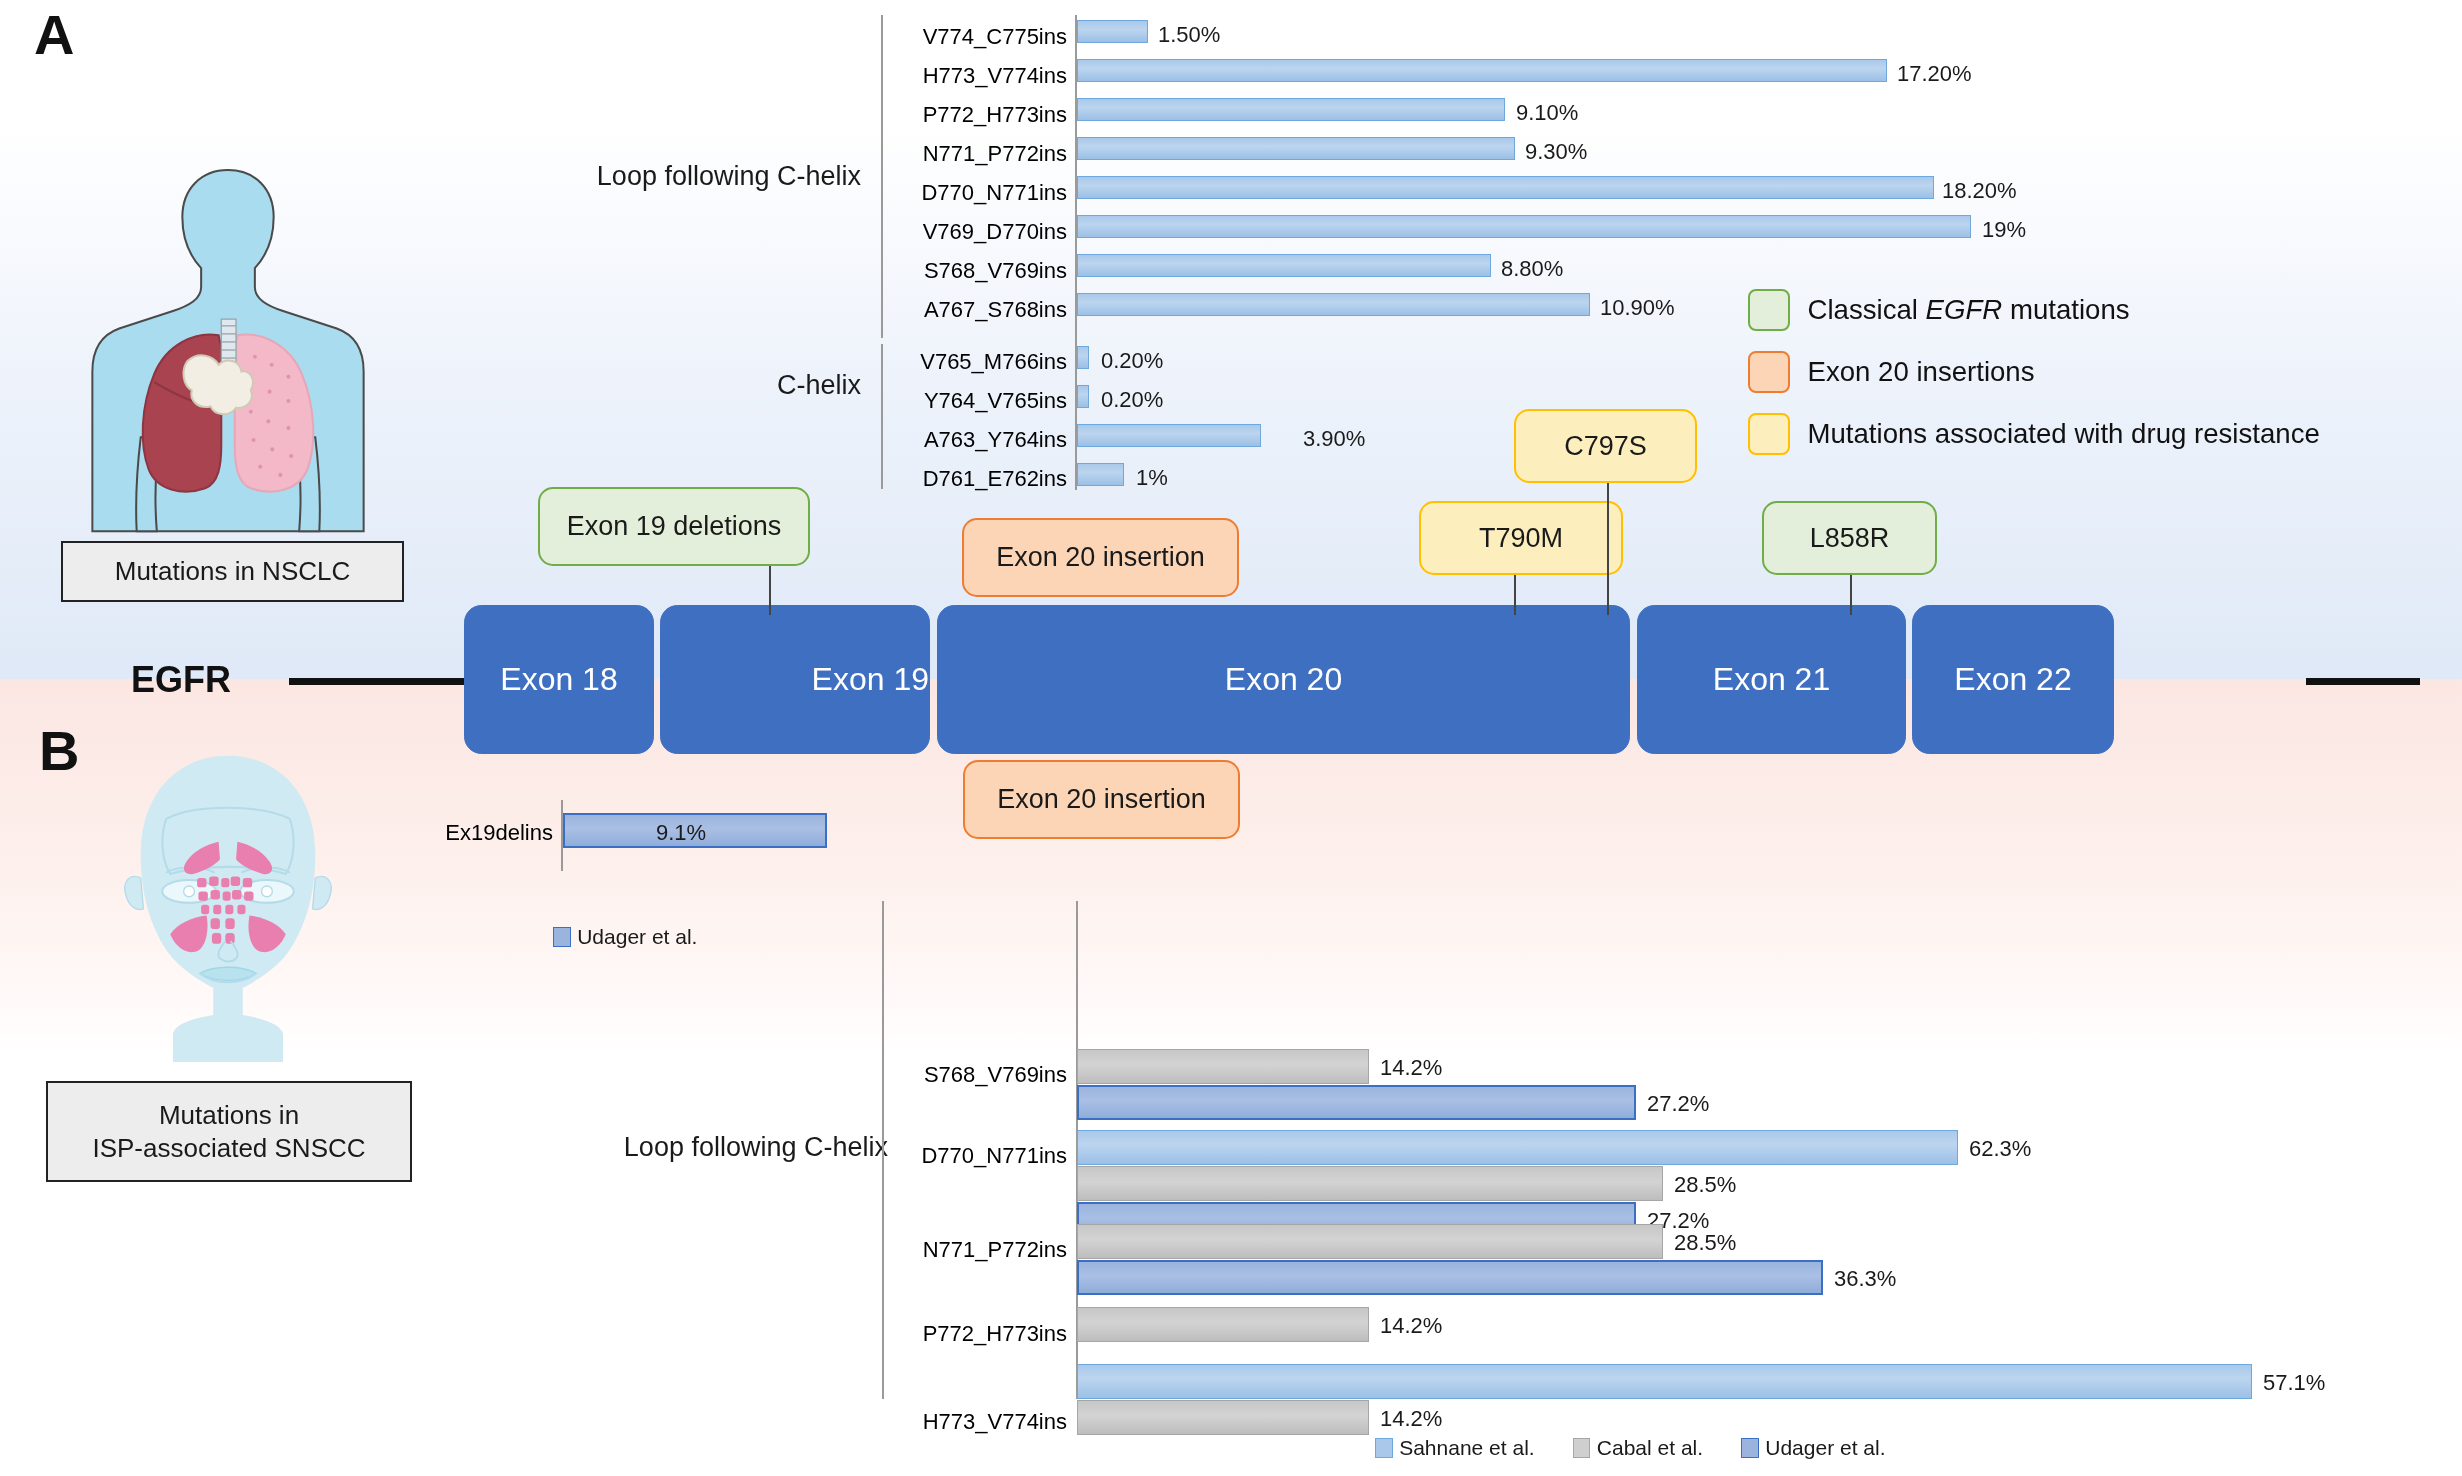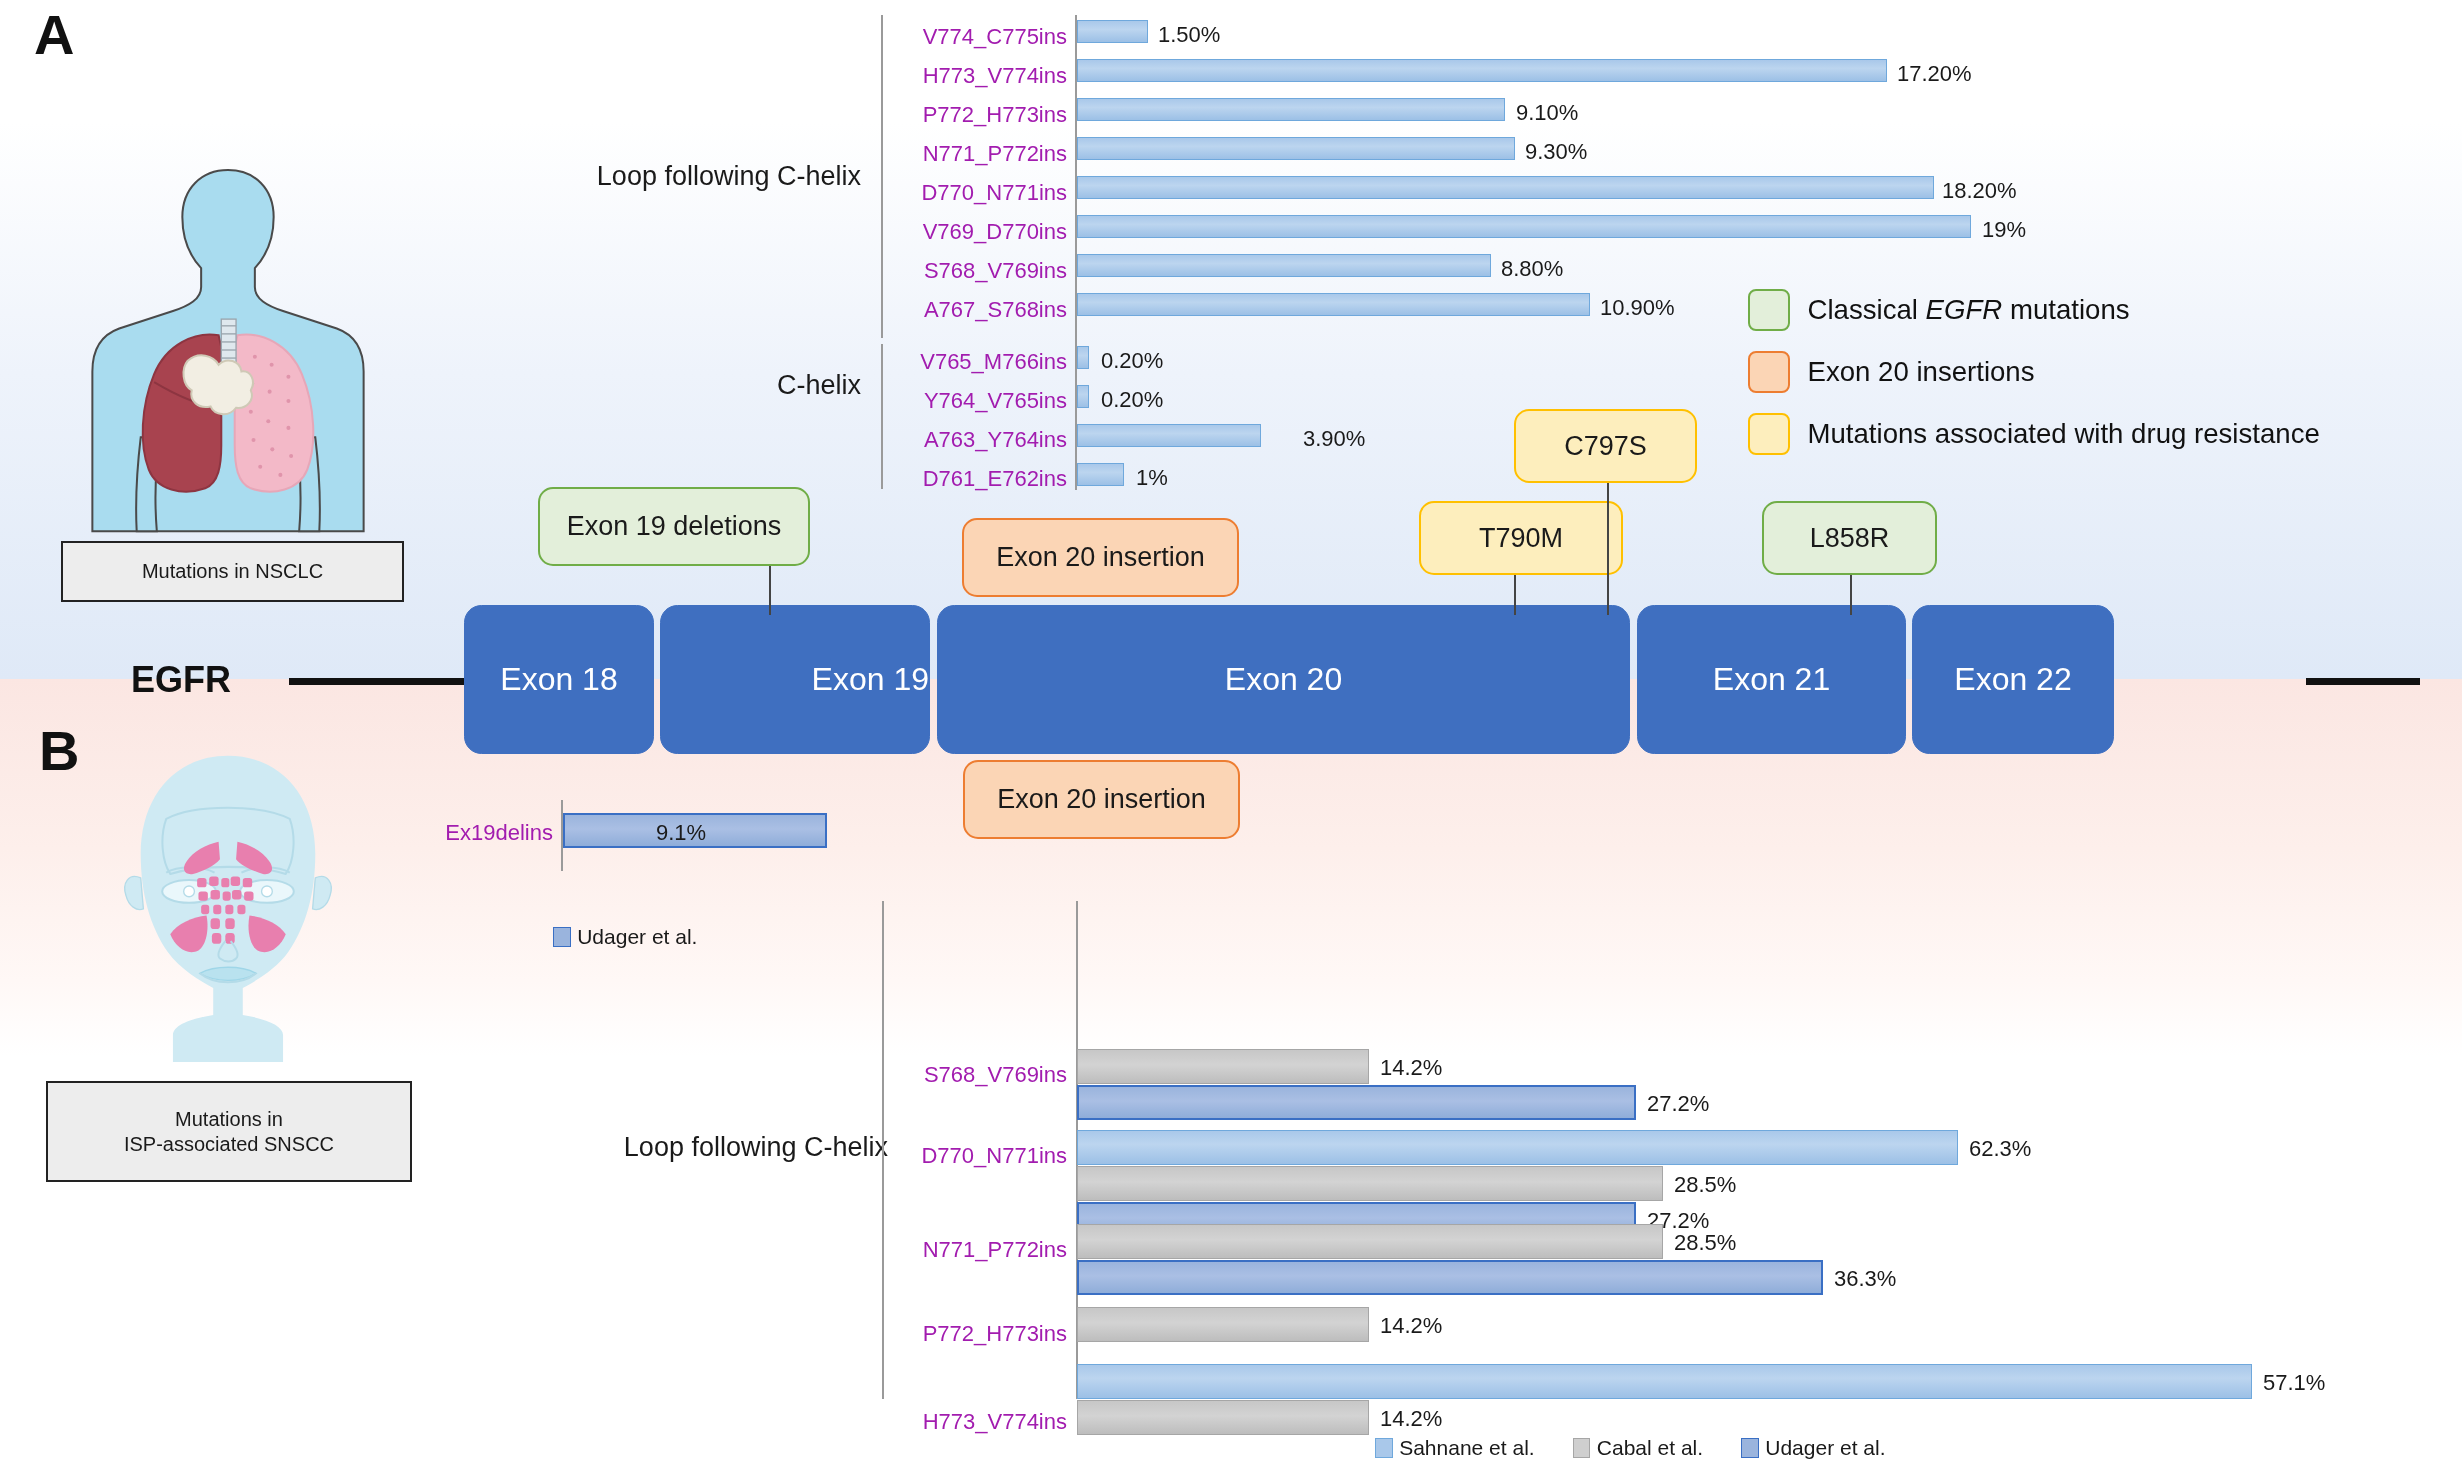--- a/index.html
+++ b/index.html
@@ -18,21 +18,21 @@
     background:linear-gradient(to bottom,#fbe6e2 0%,#fdefeb 45%,#fff8f6 80%,#ffffff 100%);
   }
   .abs{position:absolute;}
 
   
   .panel-letter{font-size:56px;font-weight:bold;color:#111;line-height:1;}
 
   
   .caption-box{
     border:2.7px solid #222;background:#ededed;
-    font-size:20px;color:#1a1a1a;text-align:center;
+    font-size:26px;color:#1a1a1a;text-align:center;
     display:flex;align-items:center;justify-content:center;
     box-sizing:border-box;line-height:1.25;
   }
 
   
   #gene-track{position:absolute;left:0;top:605px;width:2462px;height:155px;}
   .gene-line{position:absolute;height:7.4px;background:#111;top:73px;}
   .exon-box{
     position:absolute;top:0;height:149px;background:#3f6fc0;
     border-radius:17.5px;color:#ffffff;font-size:32px;
@@ -60,21 +60,21 @@
   .legend-swatch.orange{background:#fbd5b5;border:2.7px solid #ed7d31;}
   .legend-swatch.yellow{background:#fdeebd;border:2.7px solid #ffc000;}
   .legend-text{font-size:27.6px;color:#111;white-space:nowrap;}
   .legend-text i{font-style:italic;}
 
   
   .chart{position:absolute;}
   .grp-label{position:absolute;font-size:27px;color:#1a1a1a;text-align:right;}
   .axis-line{position:absolute;width:2px;background:#9a9a9a;}
   .cat-sep{position:absolute;width:2px;background:#9a9a9a;}
-  .cat-name{position:absolute;font-size:22px;color:#a21caf;text-align:right;white-space:nowrap;}
+  .cat-name{position:absolute;font-size:22px;color:#000000;text-align:right;white-space:nowrap;}
   .bar{position:absolute;box-sizing:border-box;}
   .bar.blue-light{
     background:linear-gradient(to bottom,#a9c8ea 0%,#bcd5ef 40%,#9cc0e6 100%);
     border:1.3px solid #6fa8dc;
   }
   .bar.blue-dark{
     background:linear-gradient(to bottom,#9ab4dd 0%,#aabfe4 45%,#8fadd9 100%);
     border:2px solid #3a6fc4;
   }
   .bar.grey{

